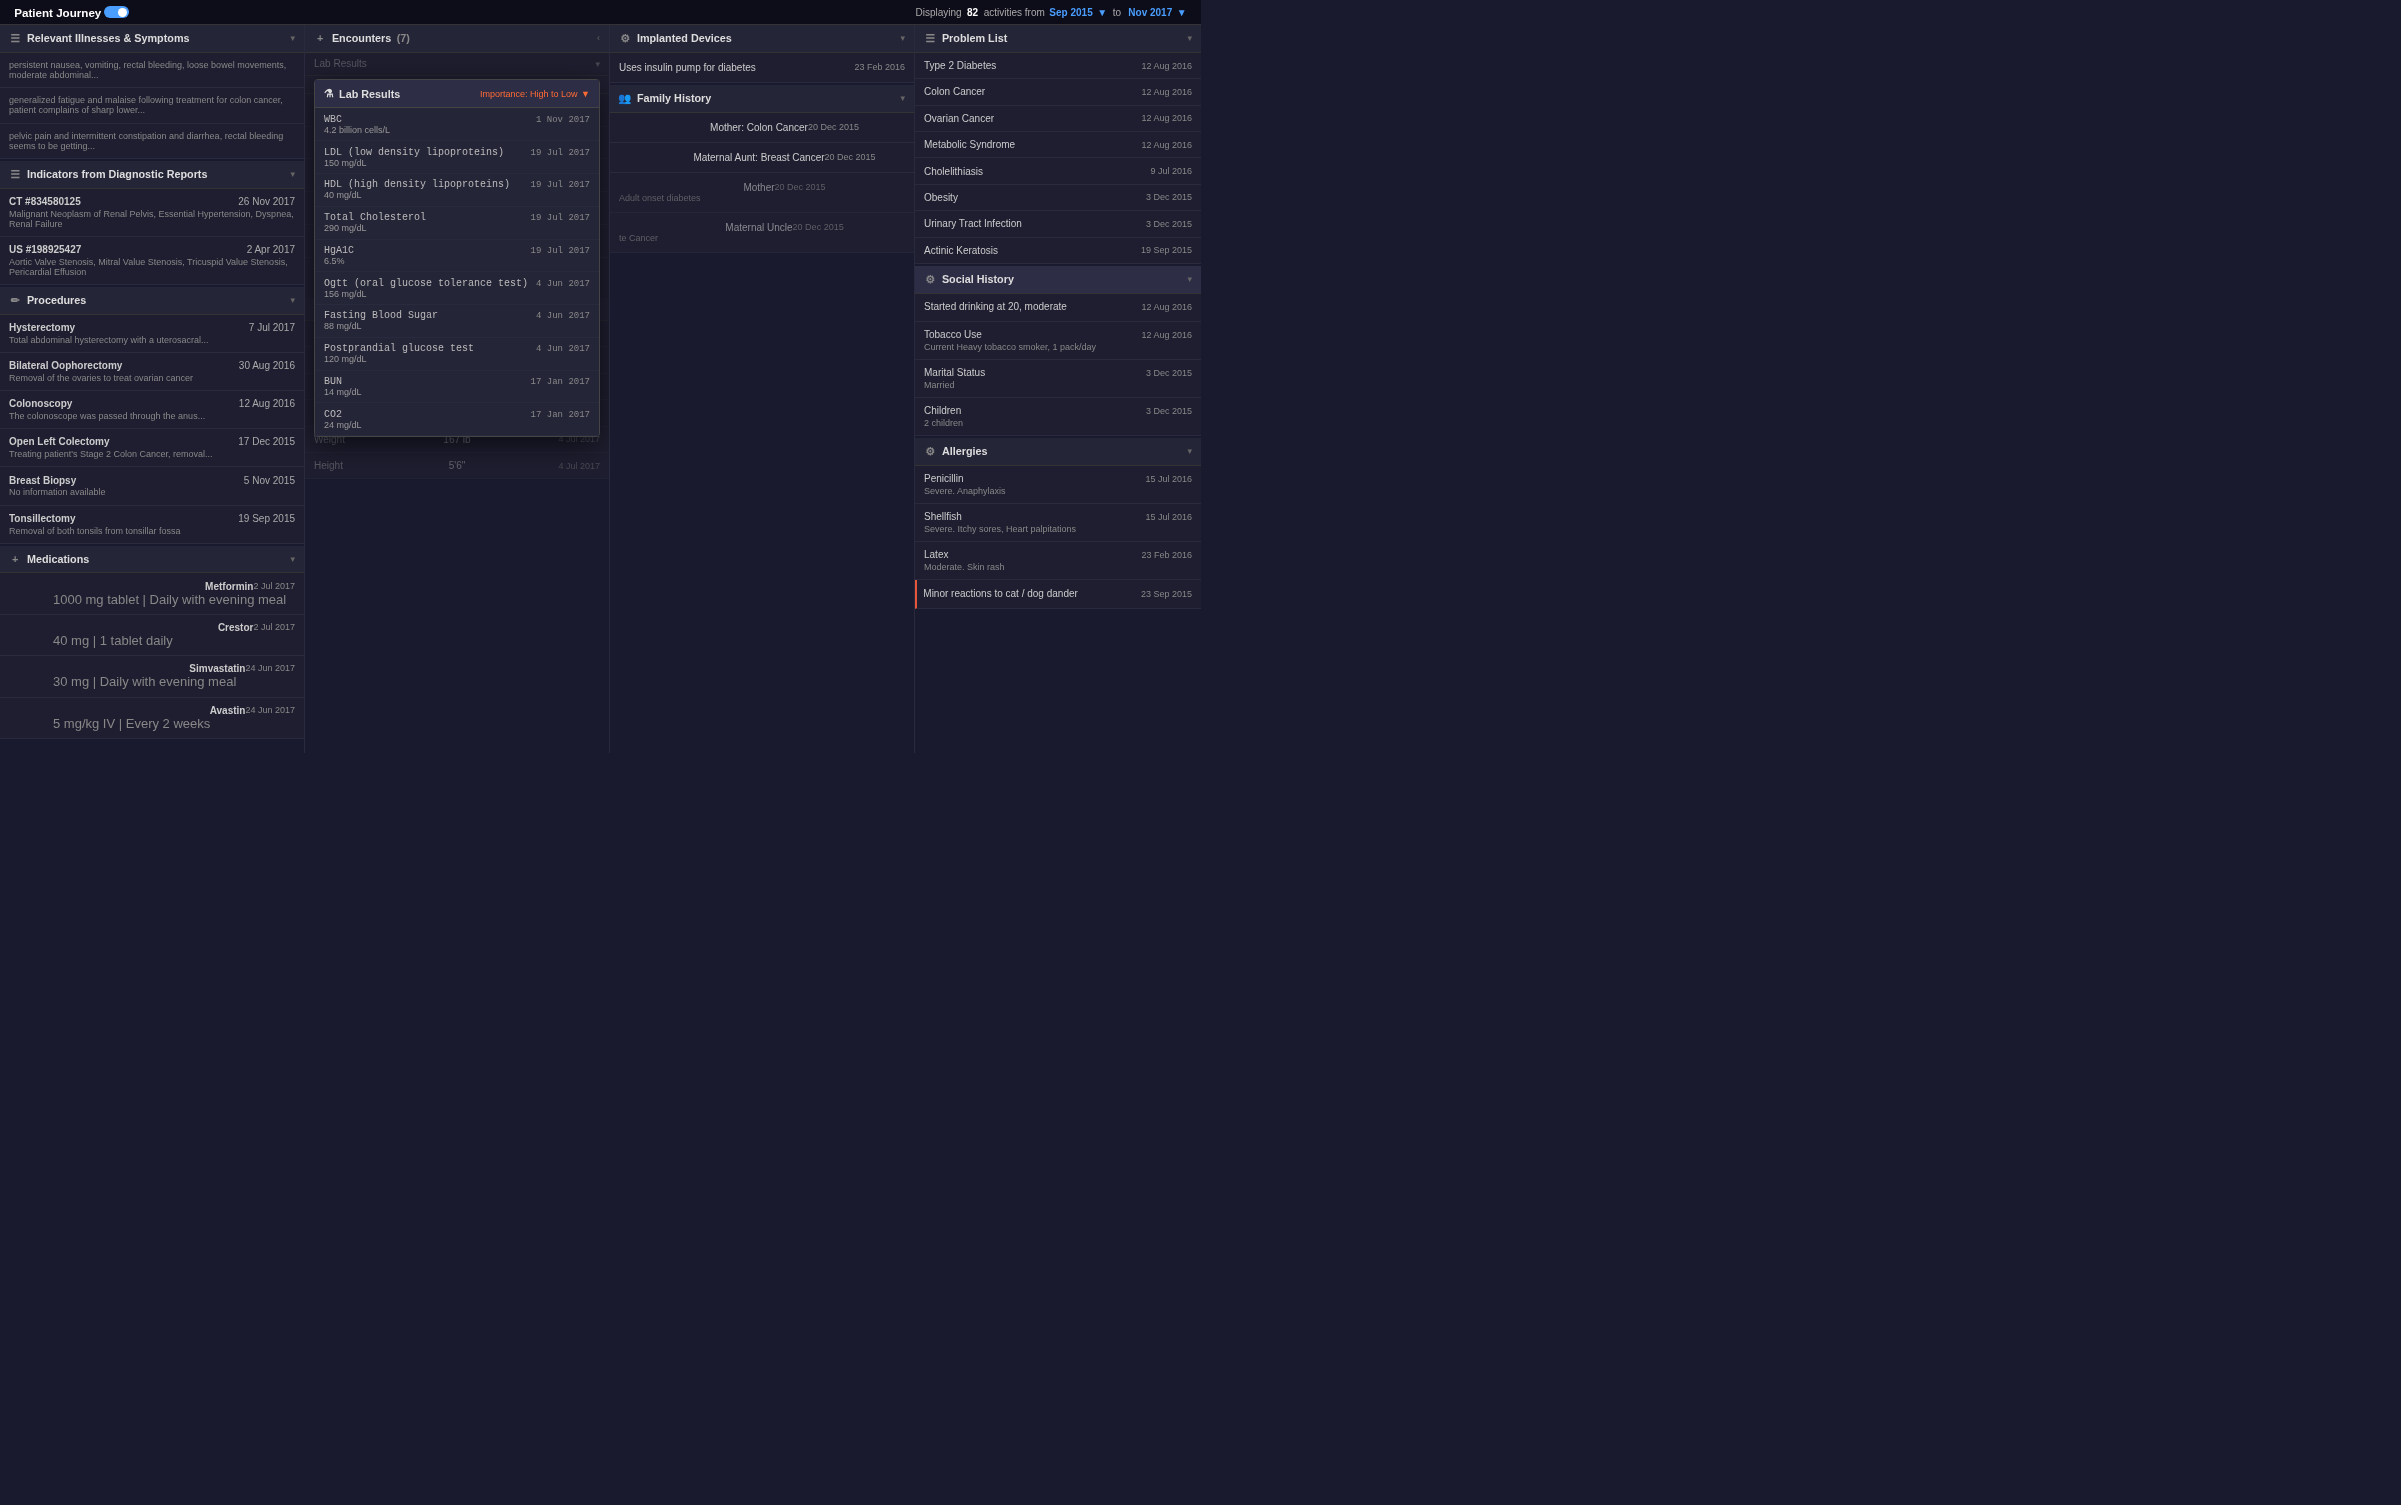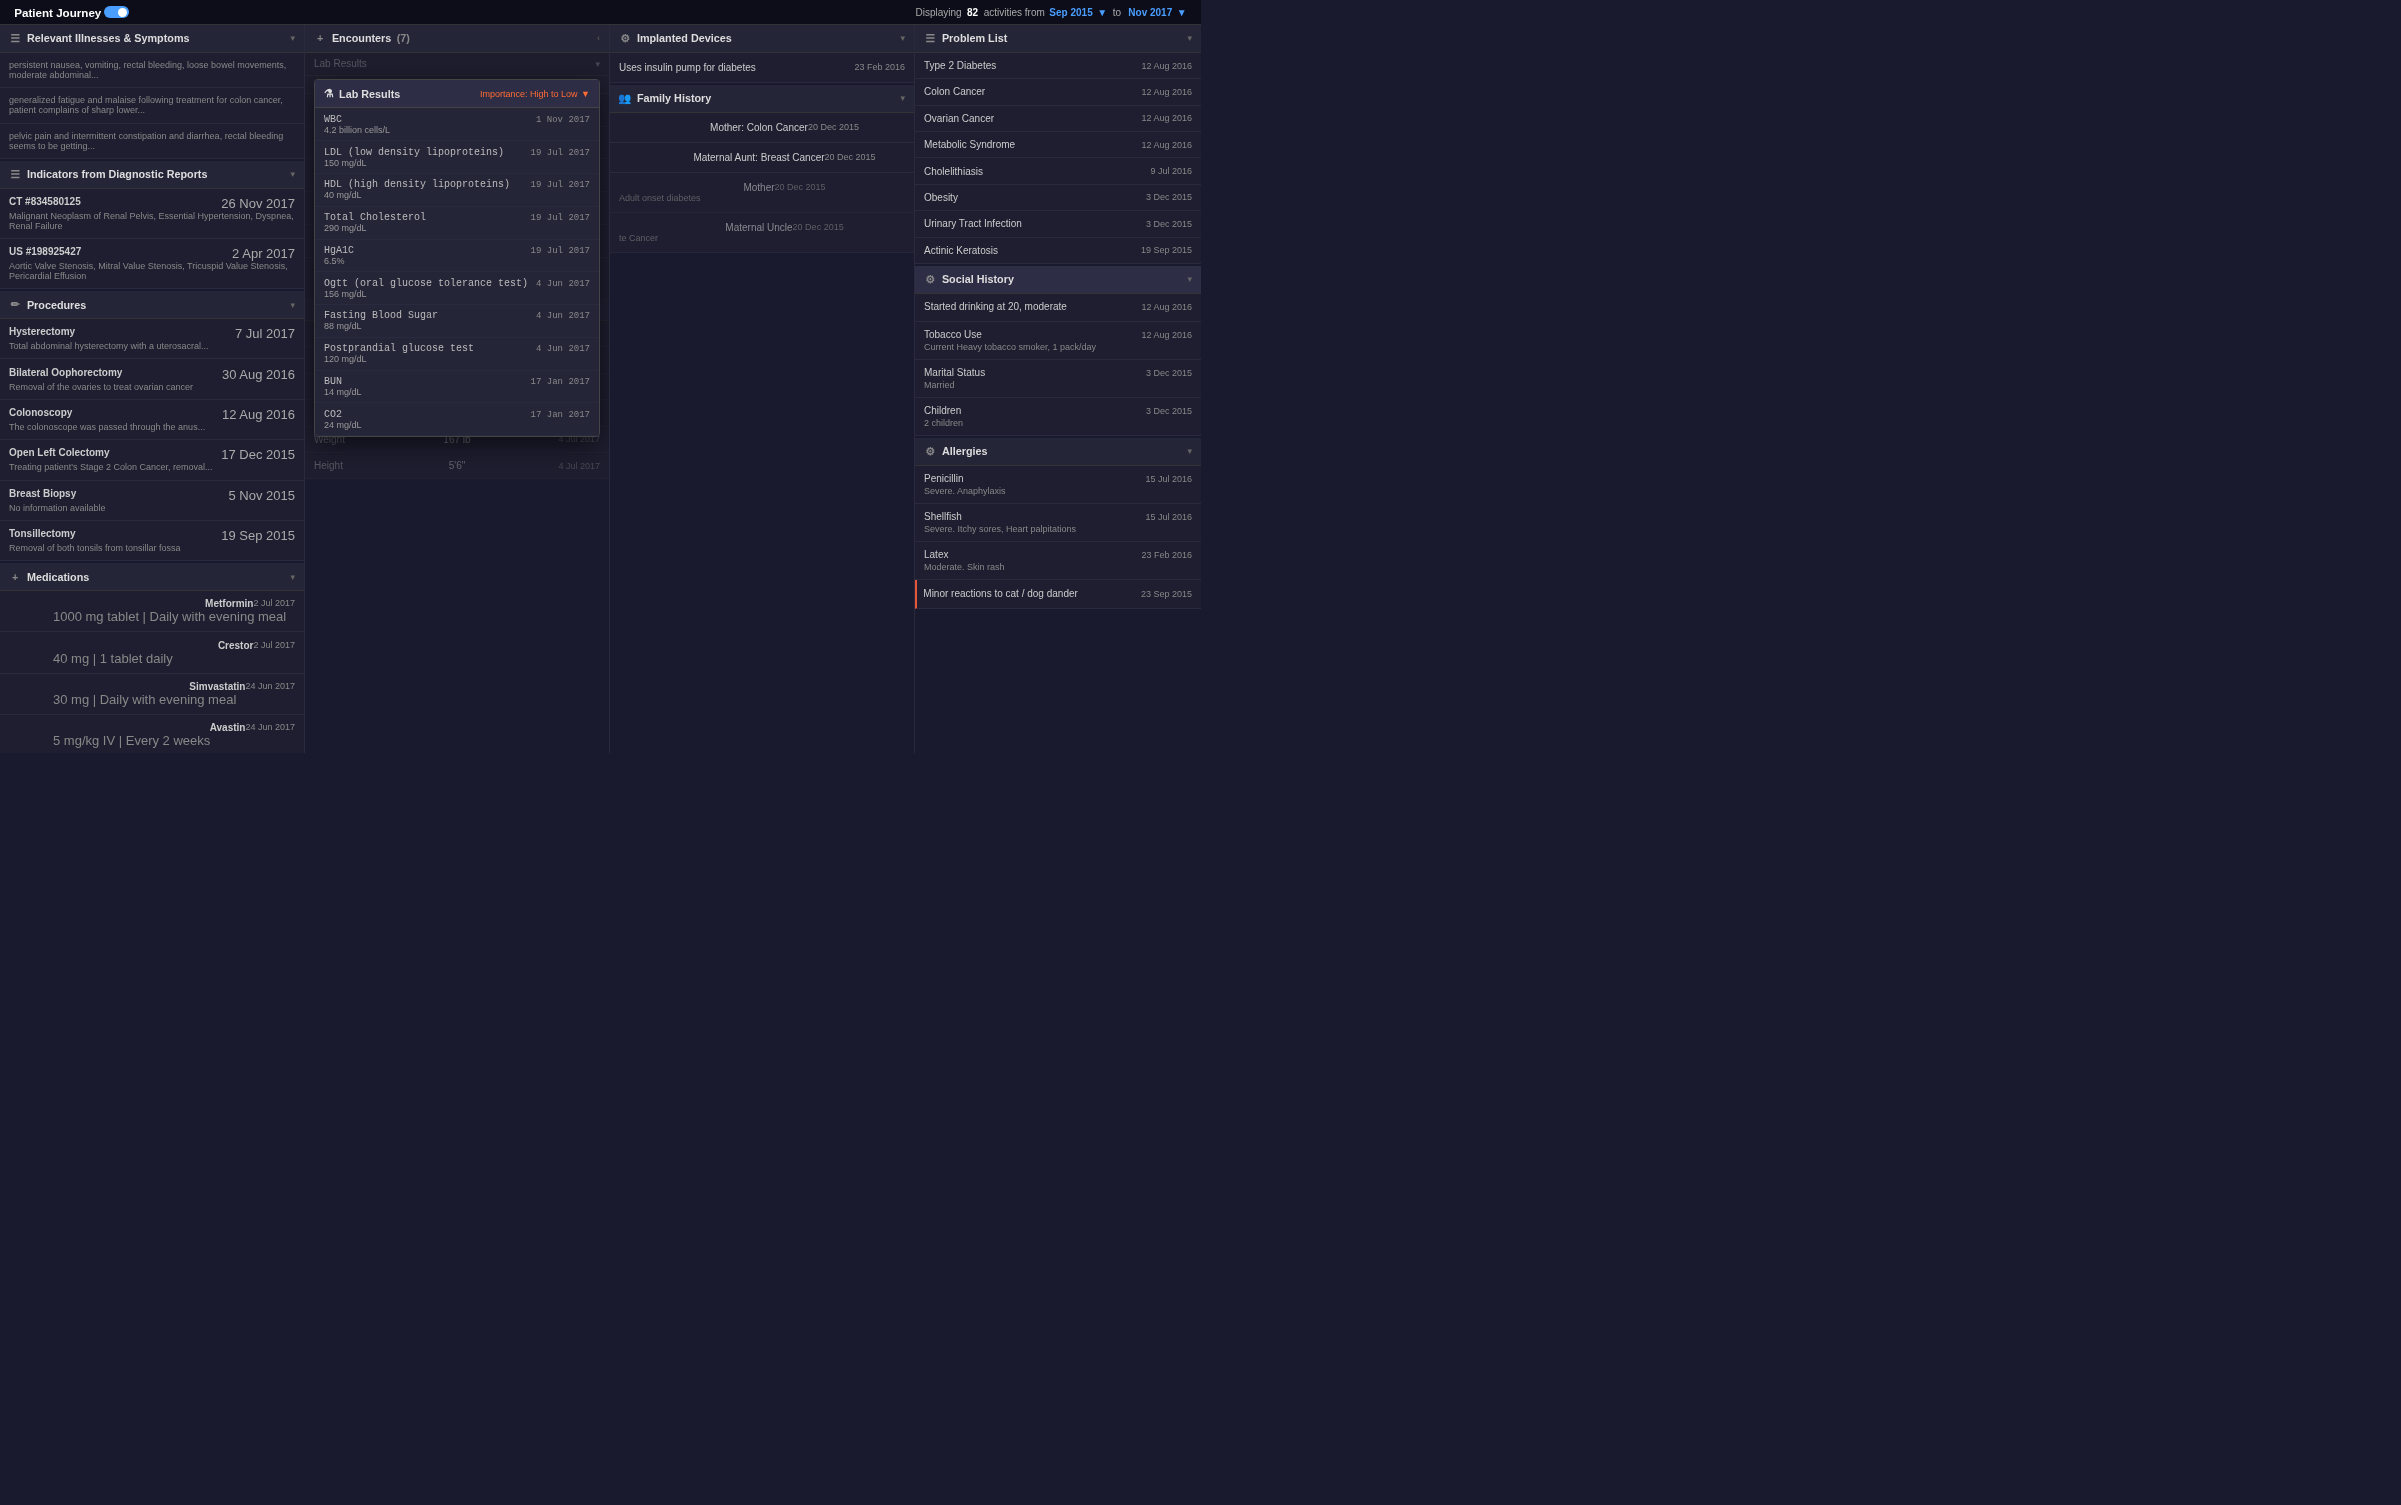--- a/index.html
+++ b/index.html
@@ -125,21 +125,21 @@
       font-size: 10px;
       font-weight: 600;
       margin-bottom: 1.8px;
     }
     .item-subtitle {
       color: #888;
       font-size: 9px;
     }
     .item-date {
       color: #aaa;
-      font-size: 13px;
+      font-size: 10px;
       text-align: left;
       float: right;
     }
     .item-row {
       display: flex;
       justify-content: space-between;
       align-items: flex-start;
     }
     
     .prob-item {

